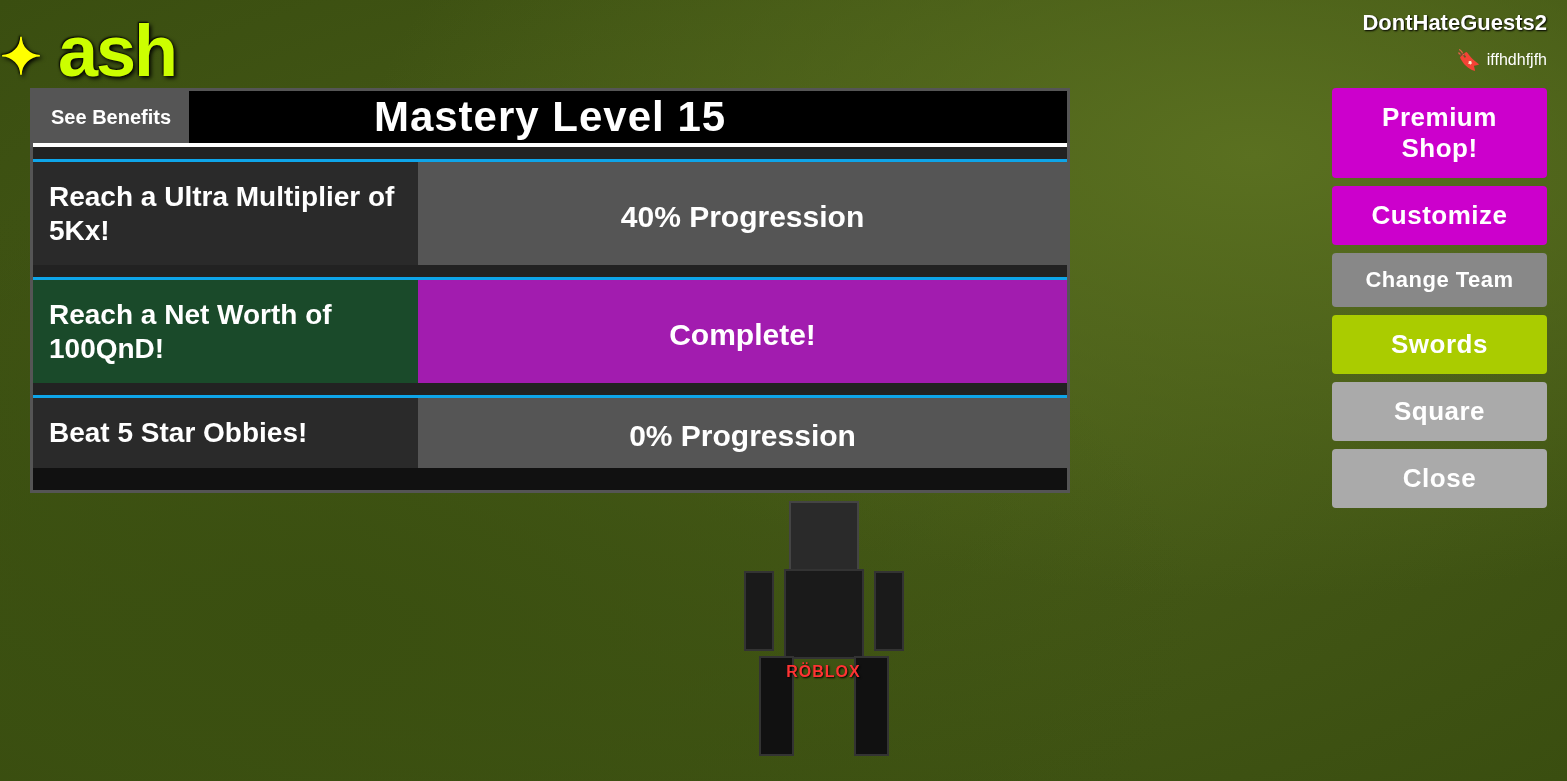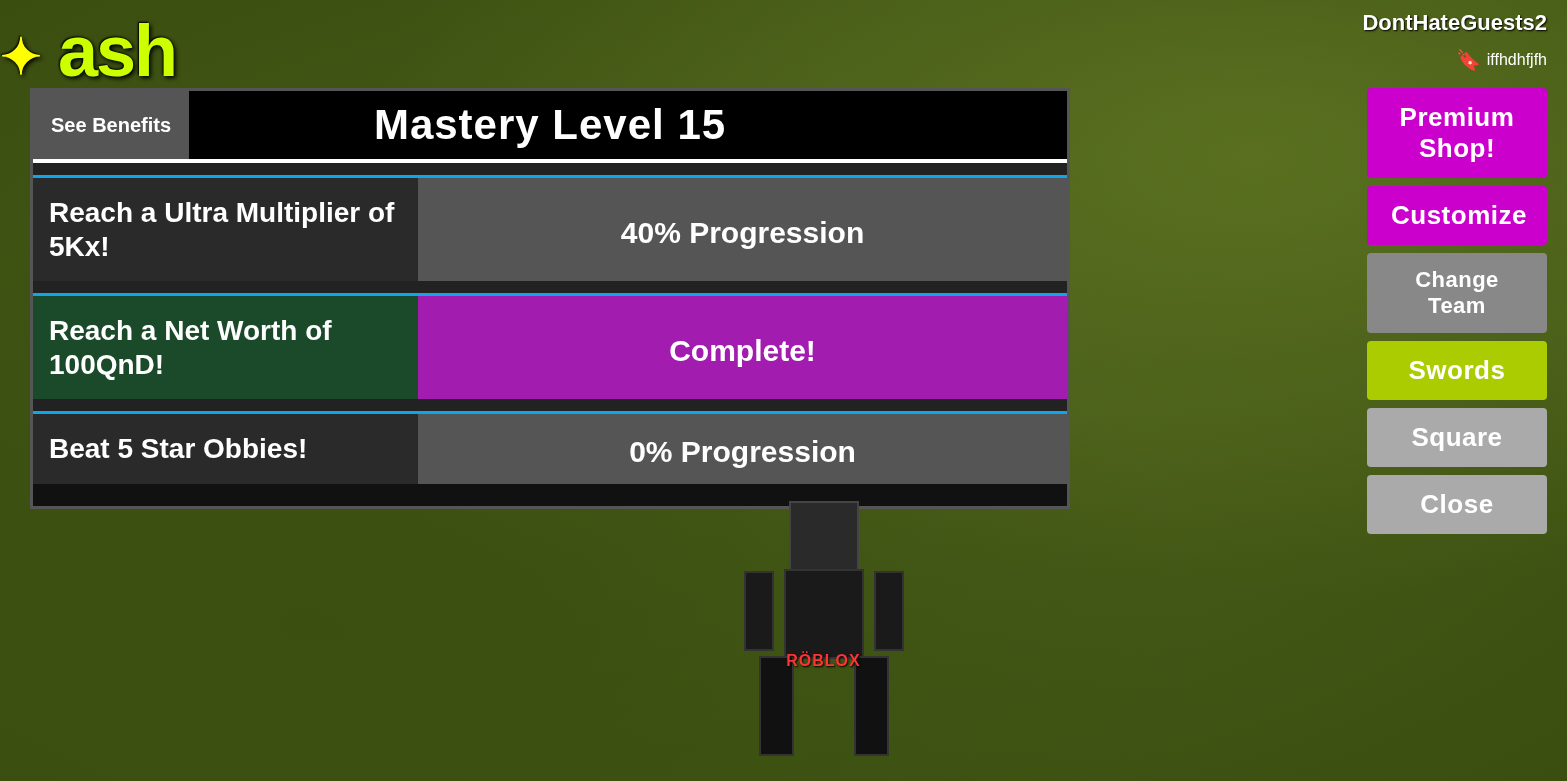--- a/index.html
+++ b/index.html
@@ -42,21 +42,21 @@
       left: 30px;
       width: 1040px;
       background: #1a1a1a;
       border: 3px solid #555;
     }
 
     .mastery-header {
       background: #000;
       display: flex;
       align-items: center;
-      padding: 10px 0;
+      padding: 2px 0;
       position: relative;
     }
 
     .see-benefits-btn {
       position: absolute;
       left: 0;
       top: 0;
       height: 100%;
       background: #555;
       color: #fff;
@@ -194,21 +194,21 @@
       font-size: 20px;
       color: #fff;
     }
 
     .bookmark-text {
       color: #fff;
       font-size: 16px;
     }
 
     .right-btn {
-      width: 180px;
+      width: 215px;
       padding: 14px 24px;
       font-size: 26px;
       font-weight: 900;
       border: none;
       cursor: pointer;
       text-align: center;
       border-radius: 4px;
       letter-spacing: 0.5px;
     }
 
@@ -361,15 +361,15 @@
     <div style="position:absolute; top:68px; left:50%; transform:translateX(-50%); width:80px; height:90px; background:#1a1a1a; border:2px solid #333;"></div>
 
     <div style="position:absolute; top:70px; left:20px; width:30px; height:80px; background:#1a1a1a; border:2px solid #333;"></div>
 
     <div style="position:absolute; top:70px; right:20px; width:30px; height:80px; background:#1a1a1a; border:2px solid #333;"></div>
 
     <div style="position:absolute; top:155px; left:35px; width:35px; height:100px; background:#111; border:2px solid #333;"></div>
 
     <div style="position:absolute; top:155px; right:35px; width:35px; height:100px; background:#111; border:2px solid #333;"></div>
 
-    <div class="roblox-label" style="bottom:111px; font-size:16px;">RÖBLOX</div>
+    <div class="roblox-label" style="bottom:100px; font-size:16px;">RÖBLOX</div>
   </div>
 </div>
 
 </body></html>

